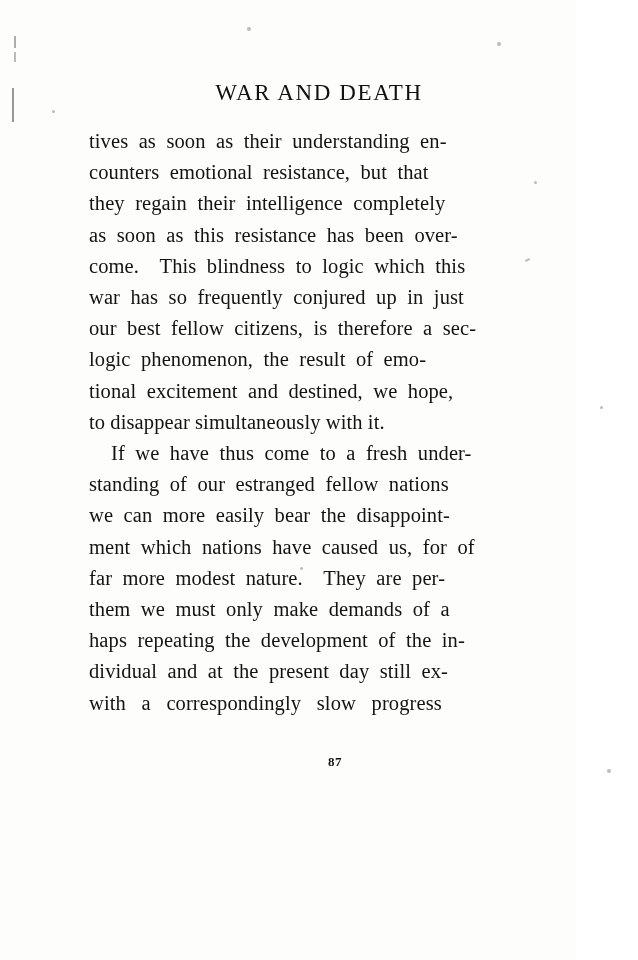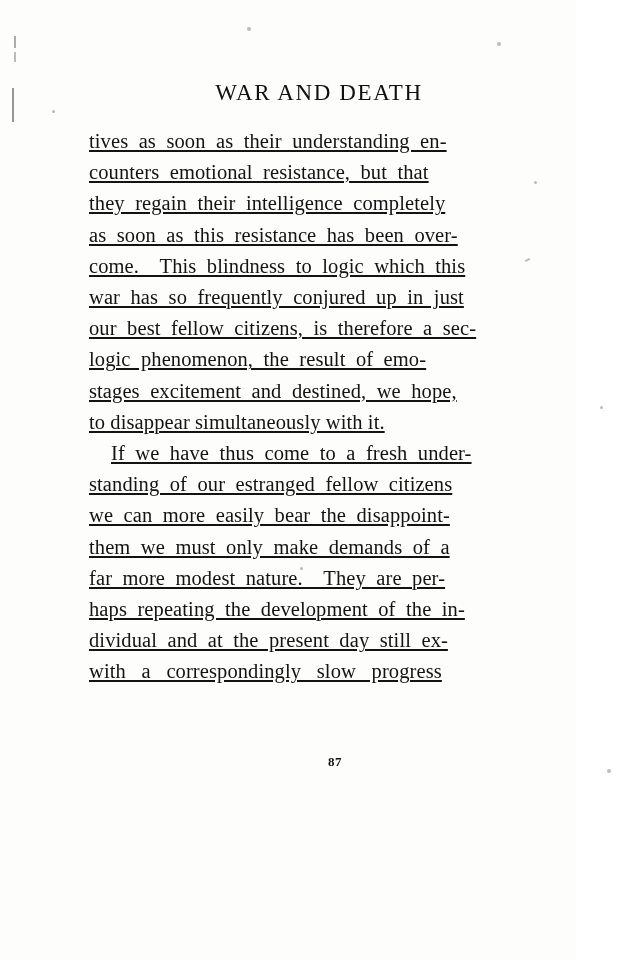--- a/index.html
+++ b/index.html
@@ -58,21 +58,20 @@
     top: 126px;
     width: 434px;
   }
   .line {
     display: block;
     font-size: 20.5px;
     line-height: 31.2px;
     color: #131313;
     white-space: pre;
     letter-spacing: 0.1px;
-    text-decoration: underline;
   }
   .indent { padding-left: 22px; }
   .folio {
     position: absolute;
     top: 754px;
     left: 16px;
     width: 638px;
     text-align: center;
     font-size: 13px;
     font-weight: bold;
@@ -102,29 +101,30 @@
   <div class="body-block">
     <div>
       <span class="line">tives  as  soon  as  their  understanding  en-</span>
       <span class="line">counters  emotional  resistance,  but  that</span>
       <span class="line">they  regain  their  intelligence  completely</span>
       <span class="line">as  soon  as  this  resistance  has  been  over-</span>
       <span class="line">come.    This  blindness  to  logic  which  this</span>
       <span class="line">war  has  so  frequently  conjured  up  in  just</span>
       <span class="line">our  best  fellow  citizens,  is  therefore  a  sec-</span>
       <span class="line">logic  phenomenon,  the  result  of  emo-</span>
-      <span class="line">stages  excitement  and  destined,  we  hope,</span>
+      <span class="line">tional  excitement  and  destined,  we  hope,</span>
       <span class="line">to disappear simultaneously with it.</span>
     </div>
     <div>
       <span class="line indent">If  we  have  thus  come  to  a  fresh  under-</span>
-      <span class="line">standing  of  our  estranged  fellow  citizens</span>
+      <span class="line">standing  of  our  estranged  fellow  nations</span>
       <span class="line">we  can  more  easily  bear  the  disappoint-</span>
+      <span class="line">ment  which  nations  have  caused  us,  for  of</span>
+      <span class="line">far  more  modest  nature.    They  are  per-</span>
       <span class="line">them  we  must  only  make  demands  of  a</span>
-      <span class="line">far  more  modest  nature.    They  are  per-</span>
       <span class="line">haps  repeating  the  development  of  the  in-</span>
       <span class="line">dividual  and  at  the  present  day  still  ex-</span>
       <span class="line">with   a   correspondingly   slow   progress</span>
     </div>
   </div>
 
   <div class="folio">87</div>
 </div>
 
 </body></html>

